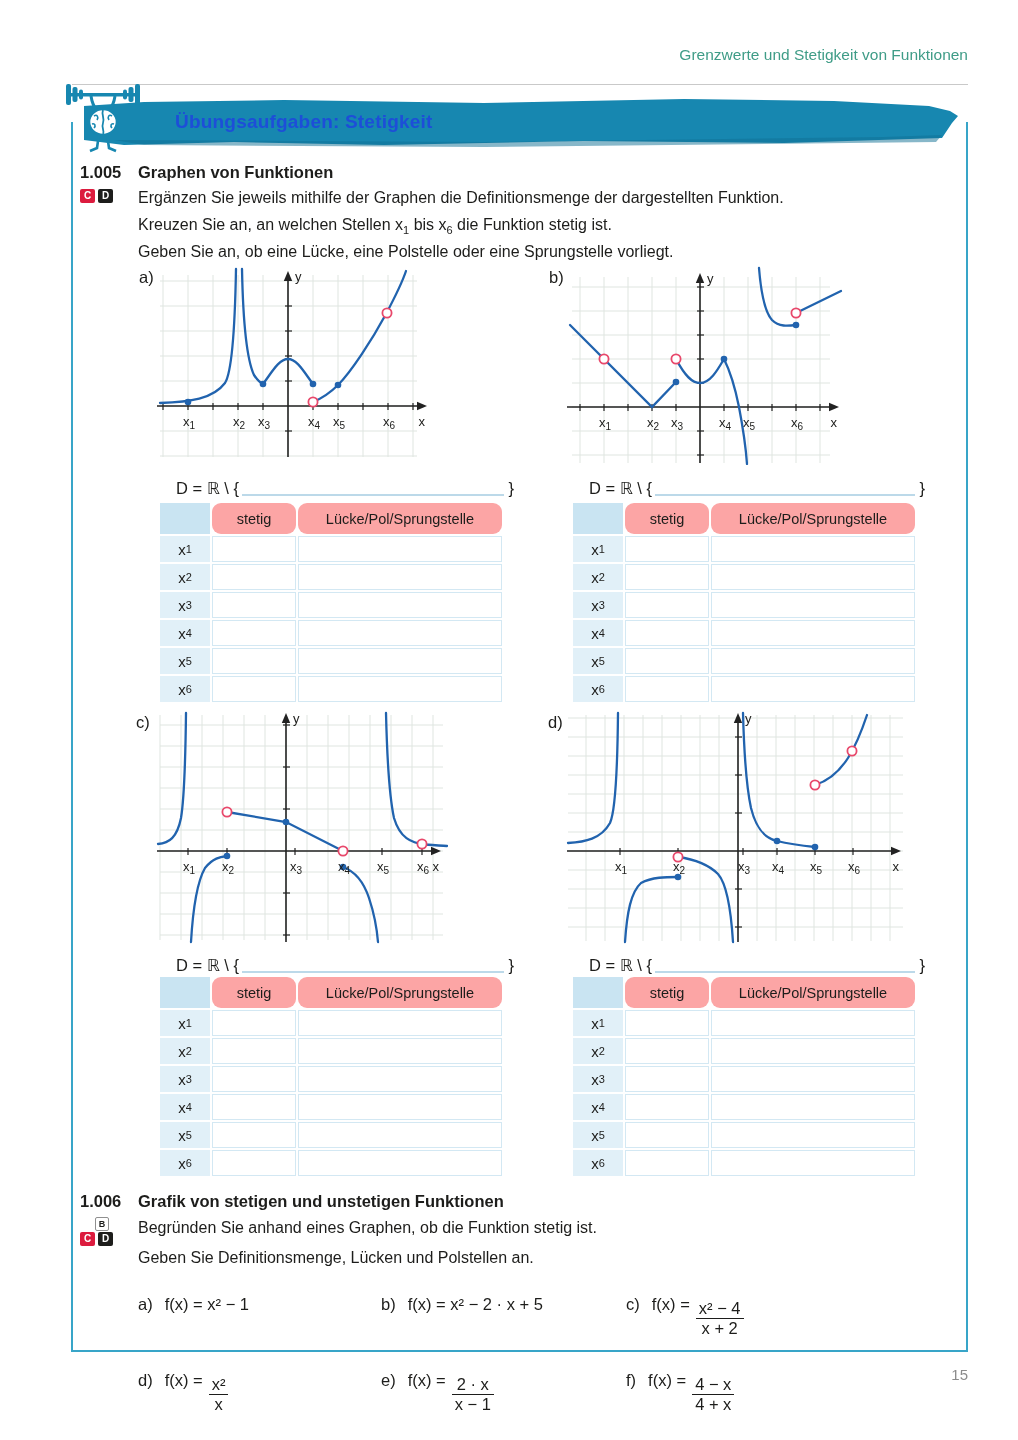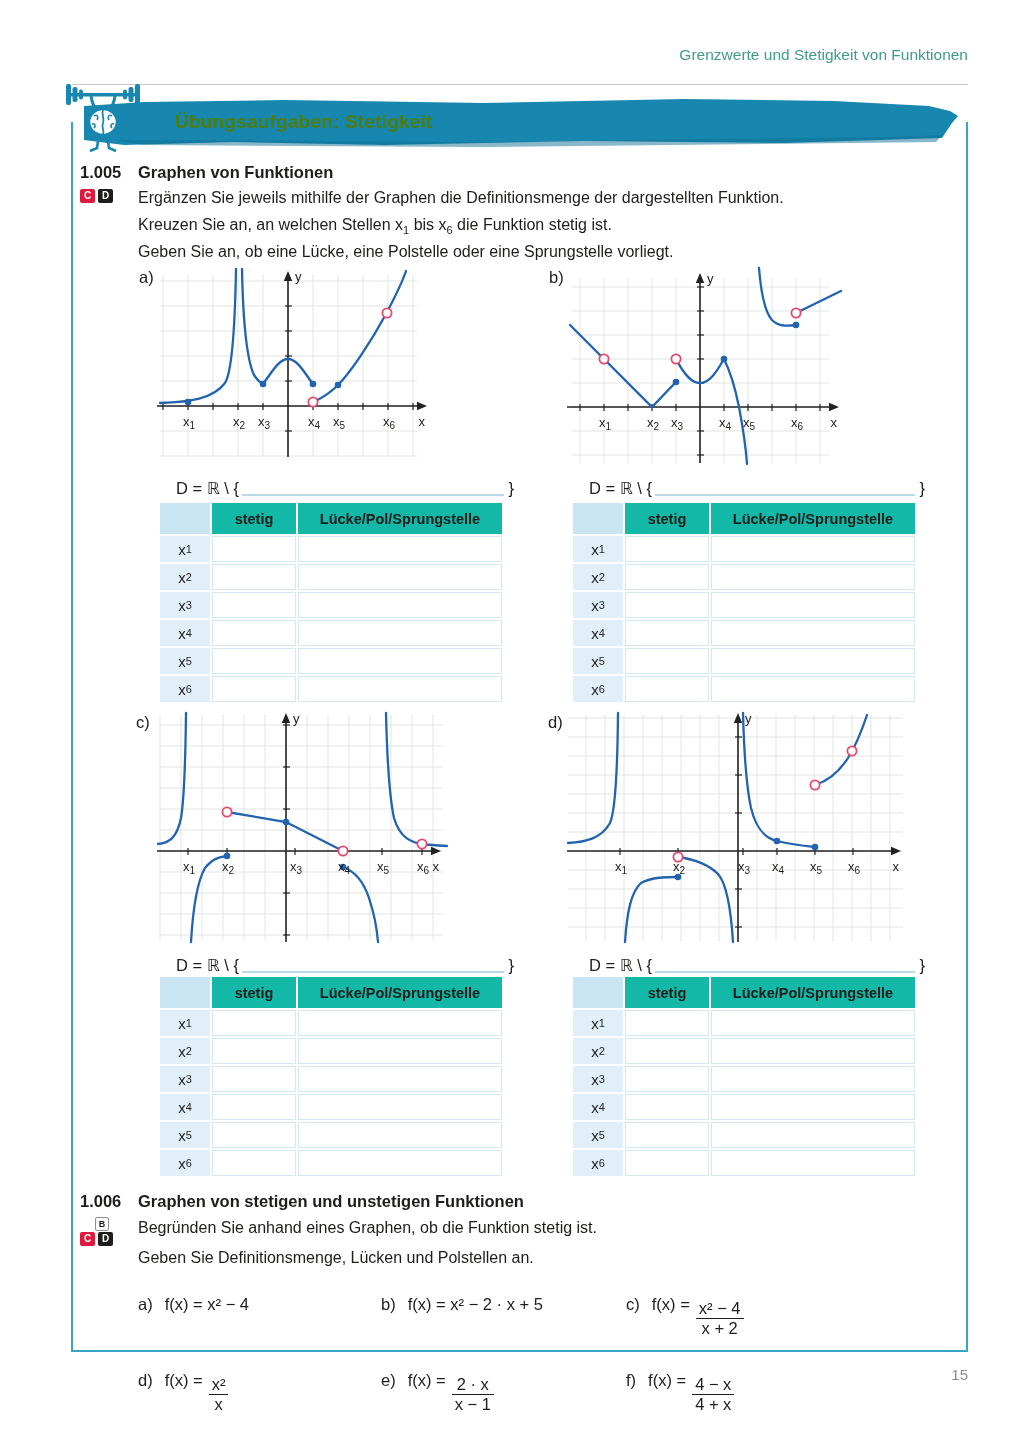--- a/index.html
+++ b/index.html
@@ -7,21 +7,21 @@
         font-family:"Liberation Sans","DejaVu Sans",sans-serif;color:#1d1d1b;}
   .abs{position:absolute;}
   
   .chap-header{top:46px;right:50px;font-size:15.5px;color:#3f9c87;}
   .header-rule{top:84px;left:72px;width:896px;height:1px;background:#c9c9c9;}
   
   .frame{left:71px;top:122px;width:893px;height:1228px;
          border-left:2px solid #38a5c8;border-right:2px solid #38a5c8;border-bottom:2px solid #38a5c8;}
   
   .banner-svg{left:84px;top:96px;width:874px;height:54px;}
-  .banner-title{left:175px;top:111px;font-size:19px;font-weight:bold;color:#4d7c0f;letter-spacing:.2px;}
+  .banner-title{left:175px;top:111px;font-size:19px;font-weight:bold;color:#1d4ed8;letter-spacing:.2px;}
   .lifter-svg{left:60px;top:80px;width:86px;height:82px;}
   
   .ex-num{font-size:16.5px;font-weight:600;}
   .ex-title{font-size:16.5px;font-weight:bold;}
   .ex-line{font-size:16px;}
   sub{font-size:11px;line-height:0;}
   .badge{display:inline-block;width:15px;height:14px;border-radius:2px;color:#fff;
          font-size:10px;font-weight:bold;text-align:center;line-height:14px;margin-right:3px;}
   .badge.red{background:#dc1b3e;}
   .badge.black{background:#1d1d1b;}
@@ -42,22 +42,22 @@
   .dline{display:flex;align-items:flex-end;font-size:16.5px;margin-left:16px;}
   .dfill{flex:1;border-bottom:2px solid #bcd9e9;margin:0 4px 2px 3px;height:1em;}
   
   .ptable{display:block;}
   .trow{display:flex;margin-bottom:2px;}
   .tcell{box-sizing:border-box;}
   .c0{width:50px;margin-right:2px;background:#e1f0f8;display:flex;align-items:center;justify-content:center;font-size:15px;}
   .c1{width:84px;margin-right:2px;}
   .c2{width:204px;}
   .thead .c0{background:#c9e4f2;}
-  .thead .c1,.thead .c2{background:#14b8a6;display:flex;align-items:center;justify-content:center;
-        font-size:14.5px;font-weight:bold;}
+  .thead .c1,.thead .c2{background:#fca5a5;display:flex;align-items:center;justify-content:center;
+        font-size:14.5px;font-weight:normal;border-radius:9px;}
   .thead .tcell{height:31px;}
   .tbody .tcell{height:26px;}
   .tbody .c1,.tbody .c2{background:#fff;border:1px solid #d3e8f3;}
   
   .frow{display:flex;align-items:center;}
   .fitem{display:flex;align-items:center;font-size:16.5px;}
   .fl{margin-right:12px;}
   .feq{white-space:pre;}
   .frac{display:inline-block;text-align:center;vertical-align:middle;margin-left:6px;line-height:1.05;margin-top:28px;}
   .frac .num{display:block;padding:0 3px 1px;}
@@ -524,28 +524,28 @@
       </div>
     </div>
 
   <div class="abs ex-num" style="left:80px;top:1192px">1.006</div>
   <div class="abs" style="left:95px;top:1213px">
     <span class="badge outline">B</span>
   </div>
   <div class="abs" style="left:80px;top:1228px">
     <span class="badge red">C</span><span class="badge black">D</span>
   </div>
-  <div class="abs ex-title" style="left:138px;top:1192px">Graphen von stetigen und unstetigen Funktionen</div>
+  <div class="abs ex-title" style="left:138px;top:1192px">Grafik von stetigen und unstetigen Funktionen</div>
   <div class="abs ex-line" style="left:138px;top:1219px">Begründen Sie anhand eines Graphen, ob die Funktion stetig ist.</div>
   <div class="abs ex-line" style="left:138px;top:1249px">Geben Sie Definitionsmenge, Lücken und Polstellen an.</div>
   <div class="abs" style="left:138px;top:1272px;width:810px" id="formulas">
       <div class="frow" style="margin-bottom: 10px;">
         <div class="fitem" style="width: 243px;">
           <span class="fl">a)</span>
-          <span class="feq">f(x) = x² − 4</span>
+          <span class="feq">f(x) = x² − 1</span>
         </div>
         <div class="fitem" style="width: 245px;">
           <span class="fl">b)</span>
           <span class="feq">f(x) = x² − 2 · x + 5</span>
         </div>
         <div class="fitem" style="width: 230px;">
           <span class="fl">c)</span>
           <span class="feq">f(x) =</span>
           <span class="frac">
             <span class="num">x² − 4</span>

